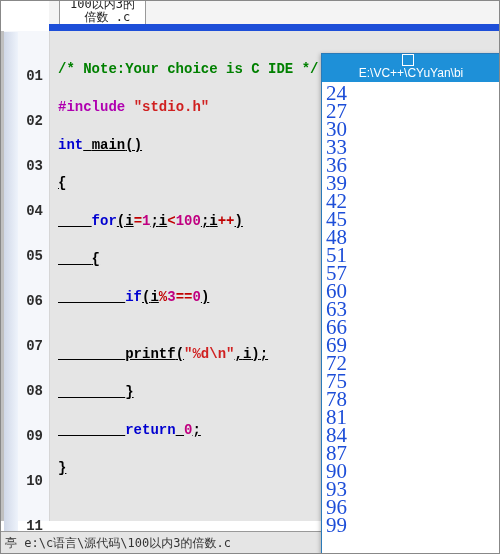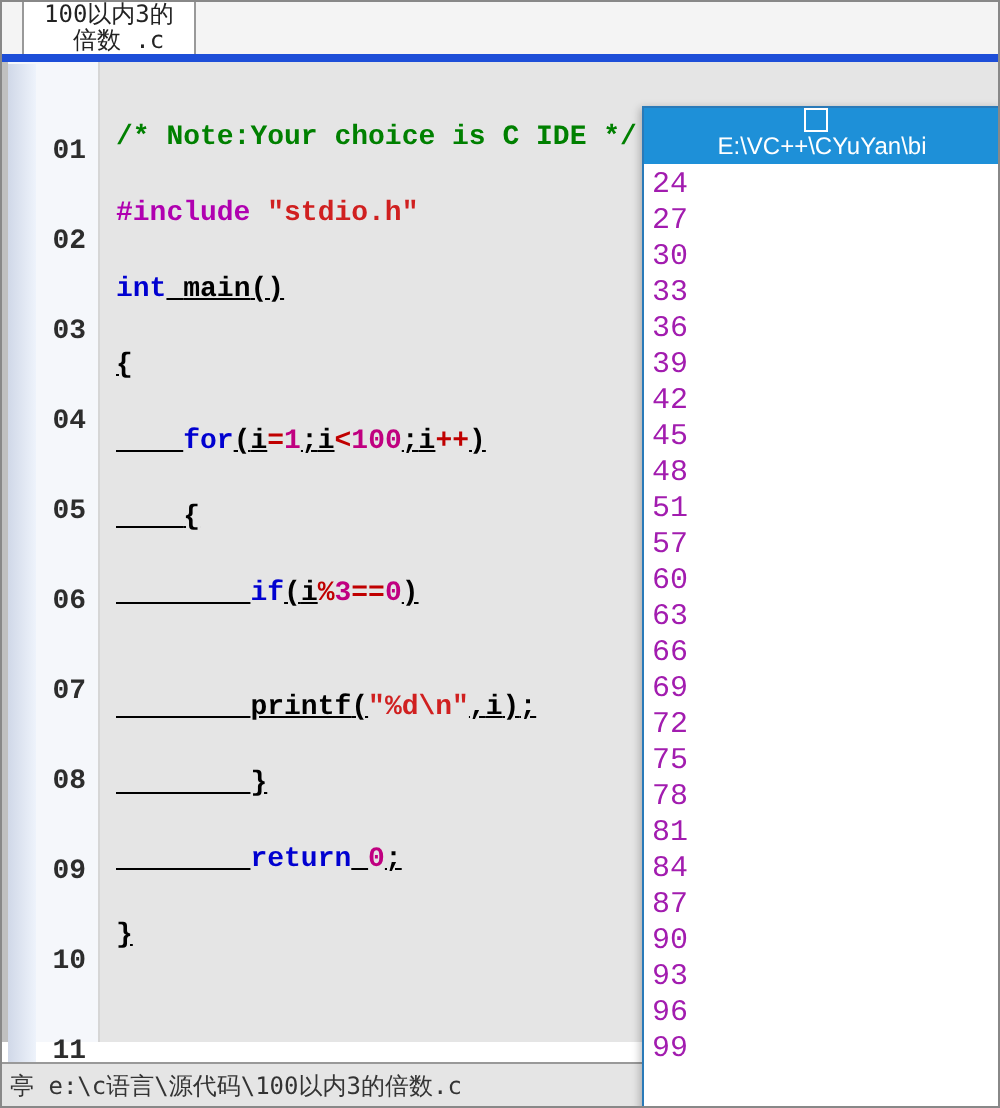--- a/index.html
+++ b/index.html
@@ -9,24 +9,25 @@
     font-family: "Consolas", "Courier New", monospace;
     font-size: 14px;
     overflow: hidden;
     background: #fff;
     position: relative;
     border: 1px solid #888;
   }
   .tab-bar {
     height: 30px;
     background: #f4f4f4;
-    border-bottom: 4px solid #1d4ed8;
+    border-bottom: 7px solid #1d4ed8;
     display: flex;
     align-items: flex-end;
     padding-left: 10px;
+    margin-left: 48px;
   }
   .tab {
     background: #fff;
     border: 1px solid #999;
     border-bottom: none;
     padding: 1px 10px 0 10px;
     font-size: 12px;
     line-height: 13px;
     font-family: "SimSun","NSimSun", monospace;
     color: #222;
@@ -116,24 +117,24 @@
   }
   .out-title .ticon {
     width: 12px;
     height: 12px;
     border: 1px solid #fff;
     margin-right: 6px;
     flex-shrink: 0;
   }
   .out-body {
     padding: 2px 4px;
-    font-family: Liberation Mono, monospace;
-    font-size: 15px;
+    font-family: Liberation Serif, serif;
+    font-size: 21px;
     line-height: 18px;
-    color: #a21caf;
+    color: #1d4ed8;
     background: #fff;
   }
   .out-body div { height: 18px; }
   .edge-line {
     position: absolute;
     top: 31px;
     bottom: 22px;
     left: 3px;
     width: 14px;
     background: linear-gradient(to right,#d0d8e8,#eef3fb);

